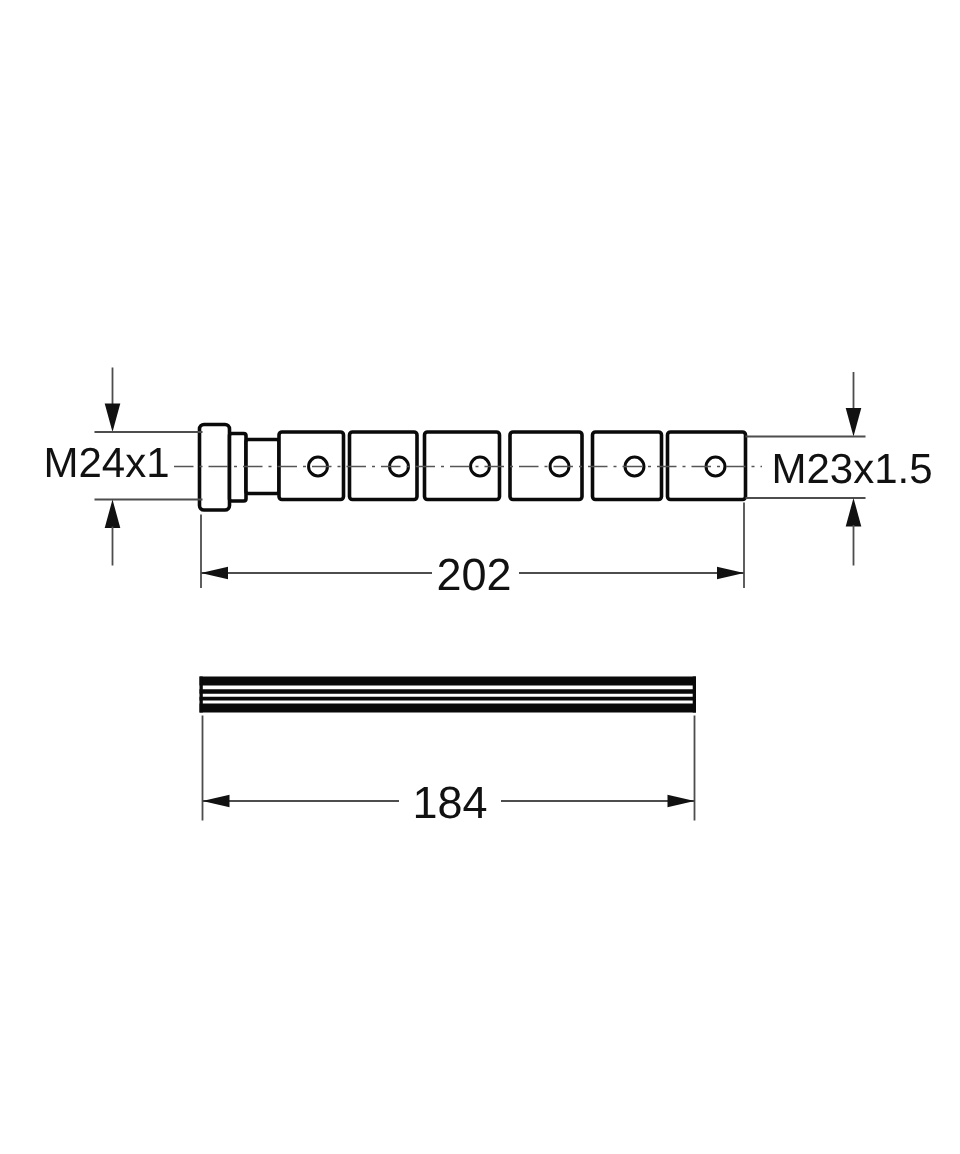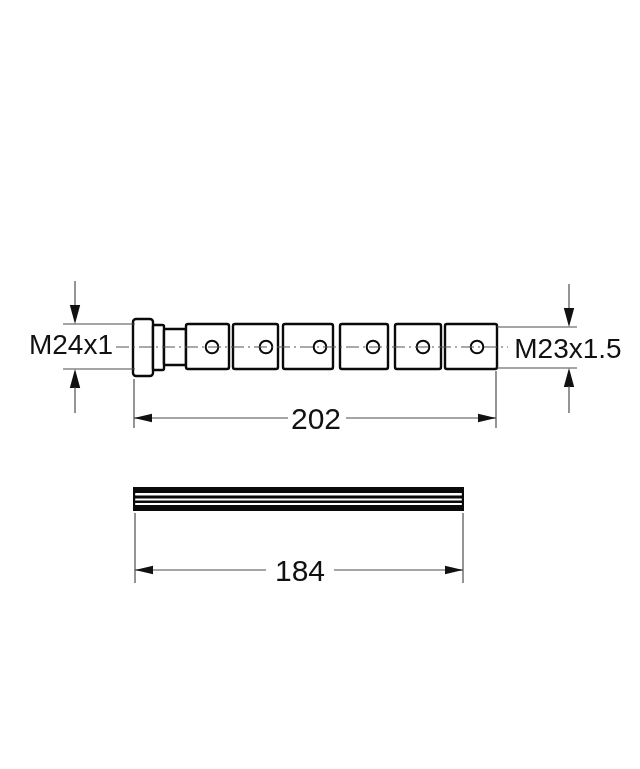--- a/index.html
+++ b/index.html
@@ -7,21 +7,20 @@
     padding: 0;
     background: #ffffff;
   }
   .canvas {
     position: relative;
     width: 640px;
     height: 667px;
     background: #ffffff;
     overflow: hidden;
     font-family: "Liberation Sans", sans-serif;
-    margin-top: 36px;
   }
   svg { display: block; }
 
   
   .part {
     fill: #ffffff;
     stroke: #0a0a0a;
     stroke-width: 2.4;
   }
   .hole {

